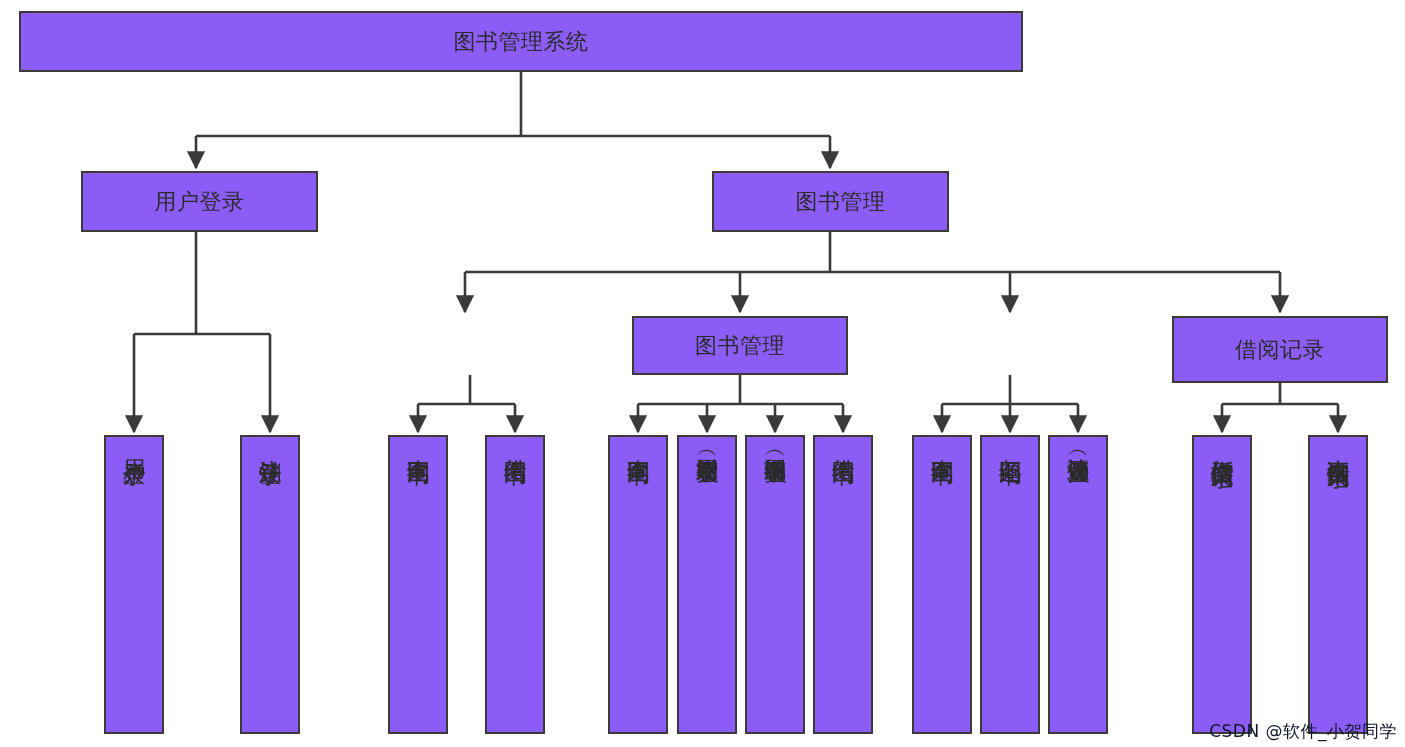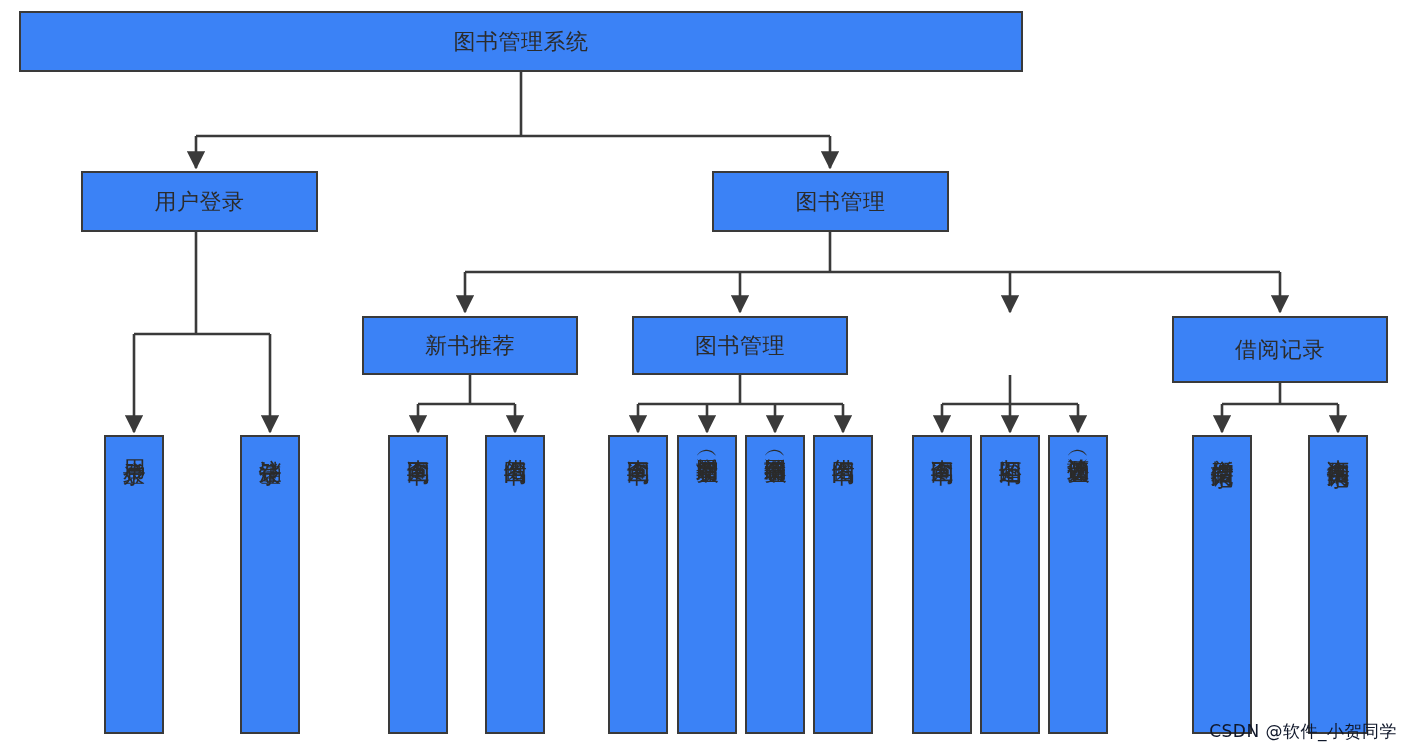--- a/index.html
+++ b/index.html
@@ -22,21 +22,21 @@
     position: absolute;
     left: 0;
     top: 0;
     width: 1405px;
     height: 747px;
     pointer-events: none;
   }
   .node {
     position: absolute;
     box-sizing: border-box;
-    background: #3b82f6;
+    background: #8b5cf6;
     border: 2.2px solid #3a3a3a;
     display: flex;
     align-items: center;
     justify-content: center;
     color: #2b2b2b;
   }
   .node-label {
     display: block;
     text-align: center;
     line-height: 1.18;
@@ -138,23 +138,20 @@
     <span class="node-label">图书管理系统</span>
   </div>
 
   <div class="node horiz" style="left:81px; top:171px; width:237px; height:61px;">
     <span class="node-label">用户登录</span>
   </div>
   <div class="node horiz" style="left:712px; top:171px; width:237px; height:61px;padding-left:20px;">
     <span class="node-label">图书管理</span>
   </div>
 
-  <div class="node horiz" style="left:362px; top:316px; width:216px; height:59px;">
-    <span class="node-label">新书推荐</span>
-  </div>
   <div class="node horiz" style="left:632px; top:316px; width:216px; height:59px;">
     <span class="node-label">图书管理</span>
   </div>
   <div class="node horiz" style="left:1172px; top:316px; width:216px; height:67px;">
     <span class="node-label">借阅记录</span>
   </div>
 
   <div class="node vert" style="left:104px; top:435px; width:60px; height:299px;">
     <span class="node-label">用户登录</span>
   </div>

